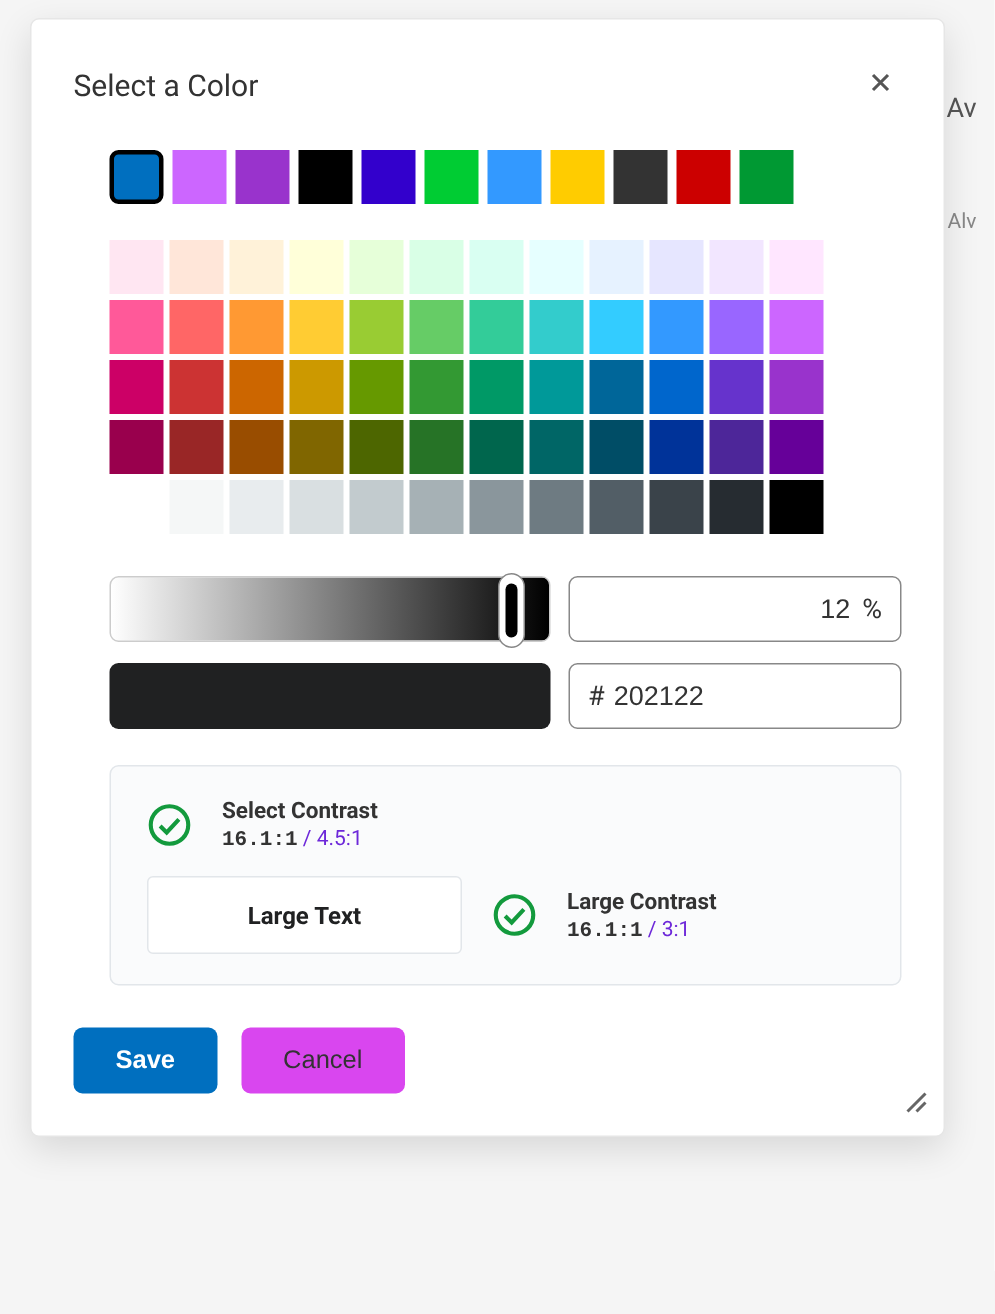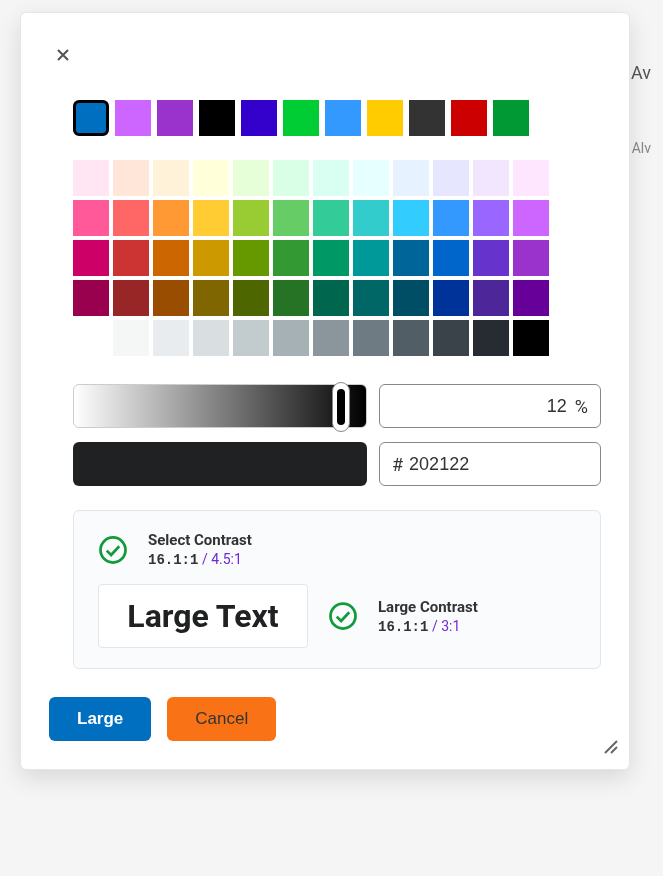--- a/index.html
+++ b/index.html
@@ -194,22 +194,22 @@
       display: flex;
       align-items: center;
       justify-content: center;
       color: #202122;
     }
     .text-sample.small {
       height: 56px;
       font-size: 15px;
     }
     .text-sample.large {
-      height: 64px;
-      font-size: 32px;
+      height: 52px;
+      font-size: 16px;
       font-weight: 700;
     }
     .check-icon {
       width: 30px;
       height: 30px;
       flex-shrink: 0;
     }
     .contrast-info {
       flex: 1;
     }
@@ -235,39 +235,40 @@
       padding: 12px 28px;
       font-size: 17px;
       font-weight: 700;
       cursor: pointer;
     }
     .btn-primary {
       background: #006fbf;
       color: #fff;
     }
     .btn-secondary {
-      background: #f97316;
+      background: #d946ef;
       color: #333;
       font-weight: 400;
     }
     .resize-handle {
       position: absolute;
       right: 10px;
       bottom: 10px;
       color: #666;
     }
   </style>
 </head>
 <body>
 
 <div class="bg-text top">Av</div>
 <div class="bg-text mid">Alv</div>
 
 <div class="modal">
   <div class="modal-header">
+    <h2 class="modal-title">Select a Color</h2>
     <button class="close-btn">
       <svg viewBox="0 0 24 24" fill="none" stroke="currentColor" stroke-width="2.5">
         <path d="M18 6 L6 18 M6 6 L18 18"></path>
       </svg>
     </button>
   </div>
 
   <div class="preset-row" id="preset-row">
       <div class="preset-swatch selected" style="background: rgb(0, 111, 191);"></div>
       <div class="preset-swatch" style="background: rgb(204, 102, 255);"></div>
@@ -399,21 +400,21 @@
         <div class="contrast-label">Large Contrast</div>
         <div class="contrast-ratio">
           <span class="ratio-bold">16.1:1</span>
           <span class="ratio-req">/ 3:1</span>
         </div>
       </div>
     </div>
   </div>
 
   <div class="button-row">
-    <button class="btn btn-primary">Large</button>
+    <button class="btn btn-primary">Save</button>
     <button class="btn btn-secondary">Cancel</button>
   </div>
 
   <div class="resize-handle">
     <svg width="16" height="16" viewBox="0 0 16 16" stroke="currentColor" stroke-width="2">
       <path d="M14 2 L2 14 M14 8 L8 14"></path>
     </svg>
   </div>
 </div>
 

